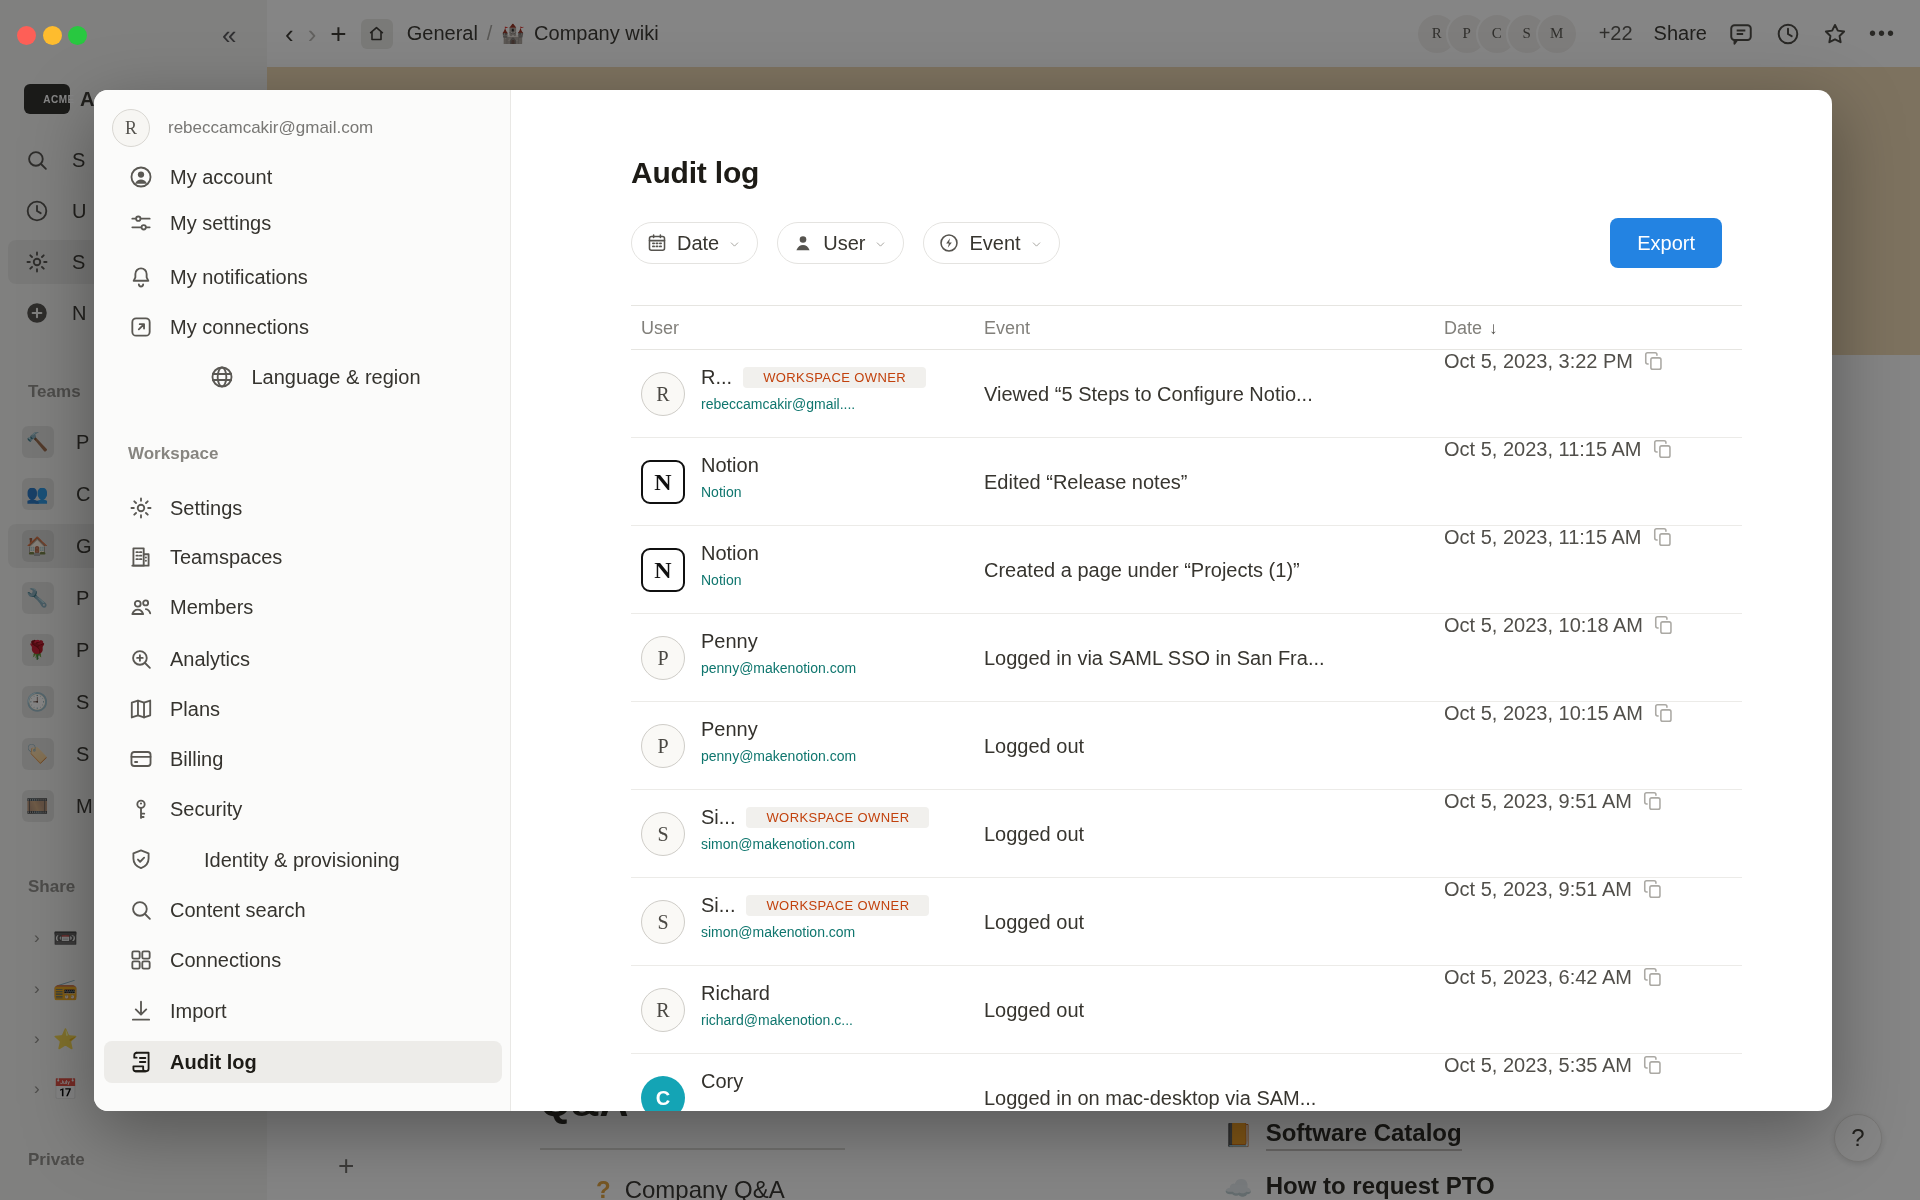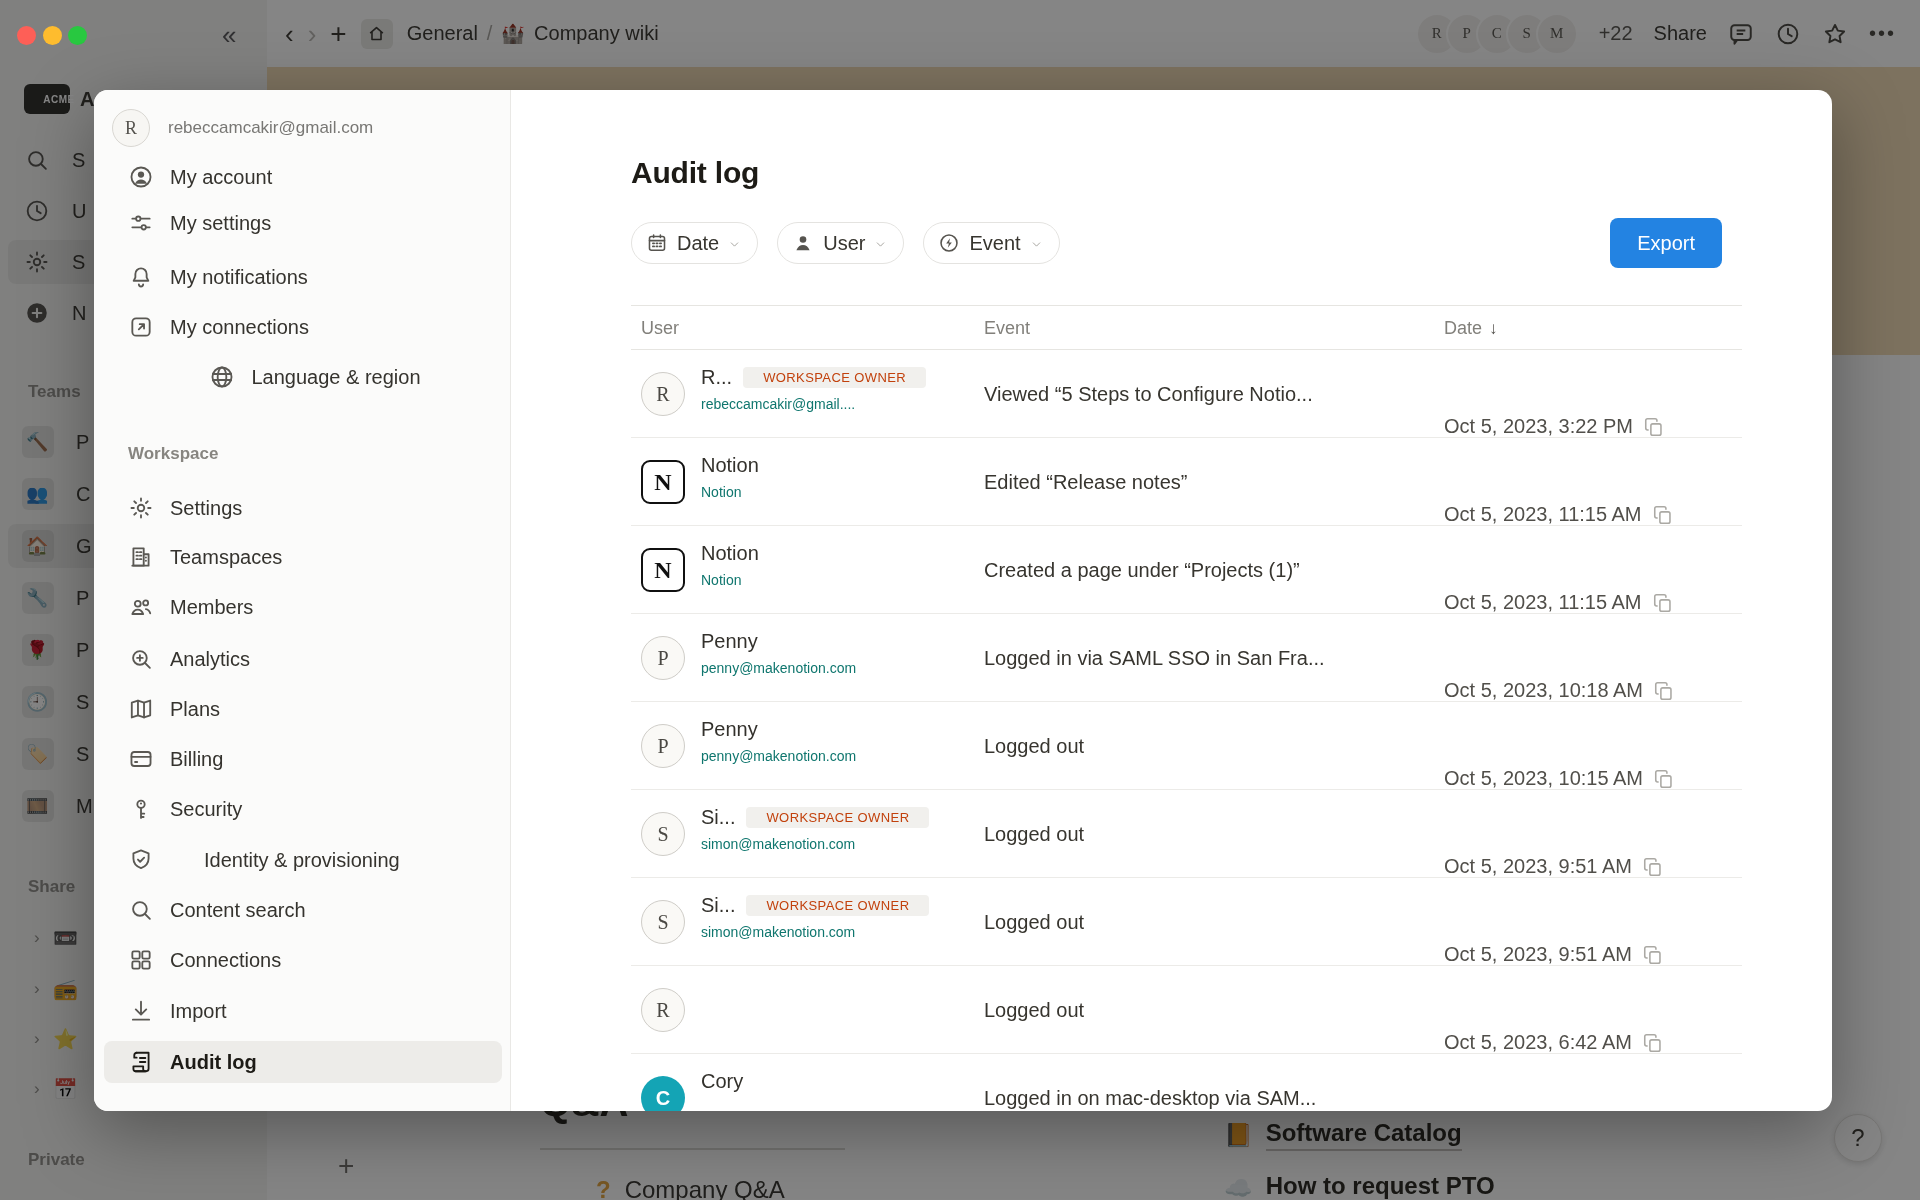--- a/index.html
+++ b/index.html
@@ -121,21 +121,21 @@
   .t-av.teal { background:#14A4B5; color:#fff; font-size:20px; font-weight:600; border:none; }
   .t-user { position:absolute; left:70px; top:12px; width:270px; }
   .t-nameline { display:flex; align-items:center; gap:11px; height:30px; }
   .t-name { font-size:20px; font-weight:500; color:#33312C; white-space:nowrap; }
   .t-badge { background:#F1F0ED; color:#c2410c; font-size:13px; font-weight:500; letter-spacing:.4px;
              border-radius:4px; padding:3px 20px; white-space:nowrap; }
   .t-email { margin-top:4px; font-size:14px; color:#0f766e; white-space:nowrap; }
   .t-event { position:absolute; left:353px; right:310px; top:0; height:88px;
              display:flex; align-items:center; font-size:20px; color:#37352F; white-space:nowrap; overflow:hidden; }
   .t-date { position:absolute; left:813px; right:0; top:0; height:88px;
-            display:flex; align-items:flex-end; gap:10px; }
+            display:flex; align-items:flex-start; gap:10px; }
   .t-datetext { font-size:20px; color:#514F4A; white-space:nowrap; }
   .copy-ic { width:22px; height:22px; color:#ABA9A4; flex:none; cursor:pointer; }
   .sort-arrow { font-size:17px; color:#514F4A; }
 </style>
 </head>
 <body>
 
 <div class="stage">
 
   <div class="bg-app">
@@ -600,20 +600,26 @@
               <div class="t-date">
                 <span class="t-datetext">Oct 5, 2023, 9:51 AM</span>
                 <span class="copy-ic"><svg viewBox="0 0 24 24" fill="none" stroke="currentColor" stroke-width="1.7" stroke-linecap="round" stroke-linejoin="round">
                     <rect x="8.6" y="8.6" width="11" height="12.4" rx="2"></rect>
                     <path d="M5.6 15.2H5a2 2 0 0 1-2-2V5a2 2 0 0 1 2-2h8.2a2 2 0 0 1 2 2v.6"></path>
                   </svg></span>
               </div>
             </div>
             <div class="t-row" style="top: 616px;">
               <div class="t-av person">R</div>
+              <div class="t-user">
+                <div class="t-nameline">
+                  <span class="t-name">Richard</span>
+                </div>
+                <div class="t-email">richard@makenotion.c...</div>
+              </div>
               <div class="t-event">Logged out</div>
               <div class="t-date">
                 <span class="t-datetext">Oct 5, 2023, 6:42 AM</span>
                 <span class="copy-ic"><svg viewBox="0 0 24 24" fill="none" stroke="currentColor" stroke-width="1.7" stroke-linecap="round" stroke-linejoin="round">
                     <rect x="8.6" y="8.6" width="11" height="12.4" rx="2"></rect>
                     <path d="M5.6 15.2H5a2 2 0 0 1-2-2V5a2 2 0 0 1 2-2h8.2a2 2 0 0 1 2 2v.6"></path>
                   </svg></span>
               </div>
             </div>
             <div class="t-row" style="top: 704px;">

